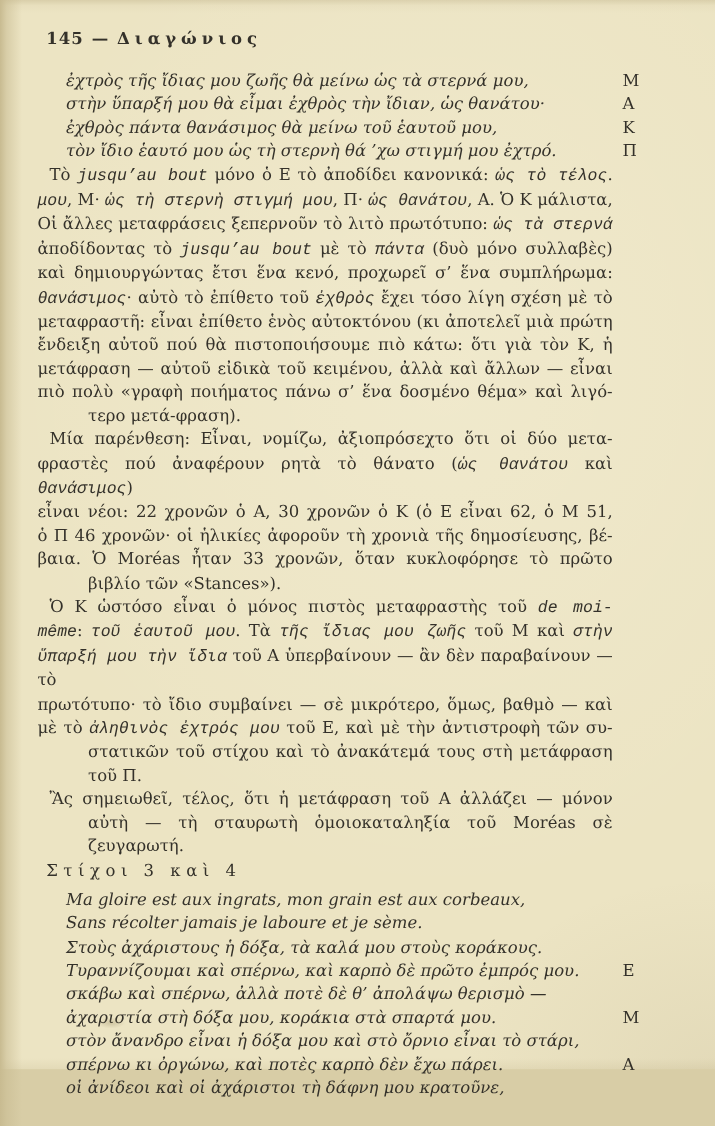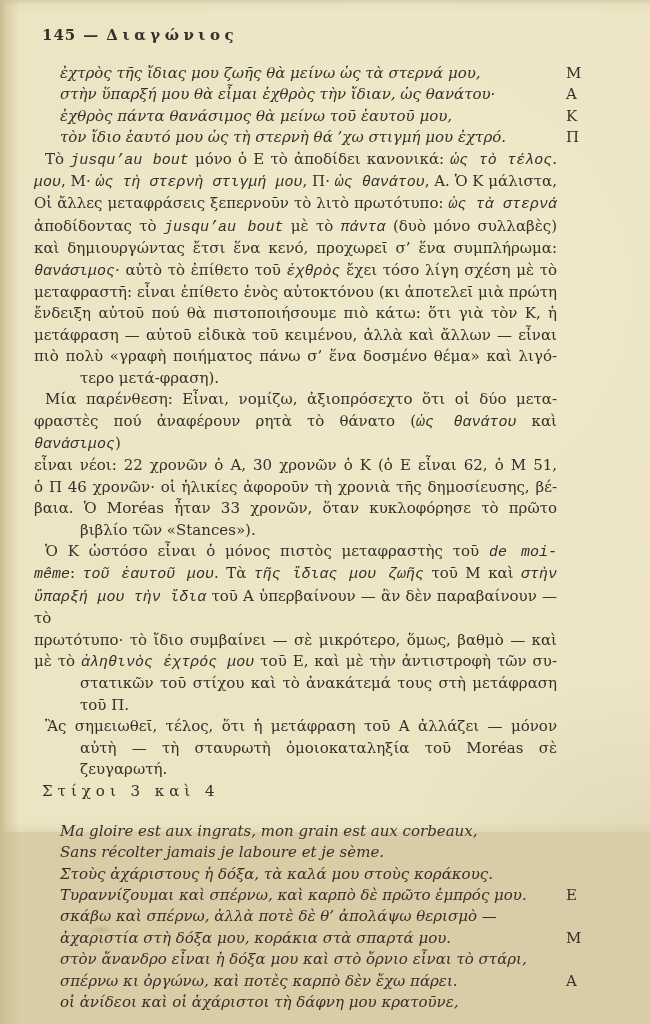--- a/index.html
+++ b/index.html
@@ -3,21 +3,21 @@
 <meta charset="utf-8">
 <style>
   :root{
     --paper:#ece4c3;
     --ink:#34312a;
     --edge:#c8bb91;
   }
   html,body{margin:0;padding:0;}
   body{width:650px;height:1024px;overflow:hidden;background:#d8cda6;}
   .page{
-    position:relative;width:650px;height:832px;
+    position:relative;width:650px;height:972px;
     color:var(--ink);
     font-family:"DejaVu Serif","Liberation Serif",serif;
     background:
       radial-gradient(ellipse 90% 70% at 62% 35%, rgba(255,253,240,0.20), rgba(0,0,0,0) 70%),
       radial-gradient(ellipse 60% 30% at 100% 100%, rgba(120,100,60,0.08), rgba(0,0,0,0) 60%),
       linear-gradient(180deg, rgba(150,130,80,0.22) 0px, rgba(150,130,80,0.05) 5px, rgba(0,0,0,0) 12px),
       linear-gradient(0deg, rgba(150,130,80,0.10) 0px, rgba(0,0,0,0) 10px),
       var(--paper);
   }
   .edge-left{
@@ -47,21 +47,21 @@
     font-style:normal;letter-spacing:0;
   }
   .para{margin:0;}
   .pline{
     text-align:justify;text-align-last:justify;
     white-space:normal;
   }
   .pline.first{padding-left:11px;}
   .pline.last{text-align-last:left;margin-left:46px;}
   .section-heading{
-    margin-top:1px;margin-bottom:18px;padding-left:8px;
+    margin-top:1px;margin-bottom:5px;padding-left:8px;
     letter-spacing:5px;font-size:15px;
   }
   i{font-style:italic;font-family:Liberation Mono, monospace;}
 </style>
 </head>
 <body>
 
 <div class="page">
   <div class="edge-left"></div>
 

